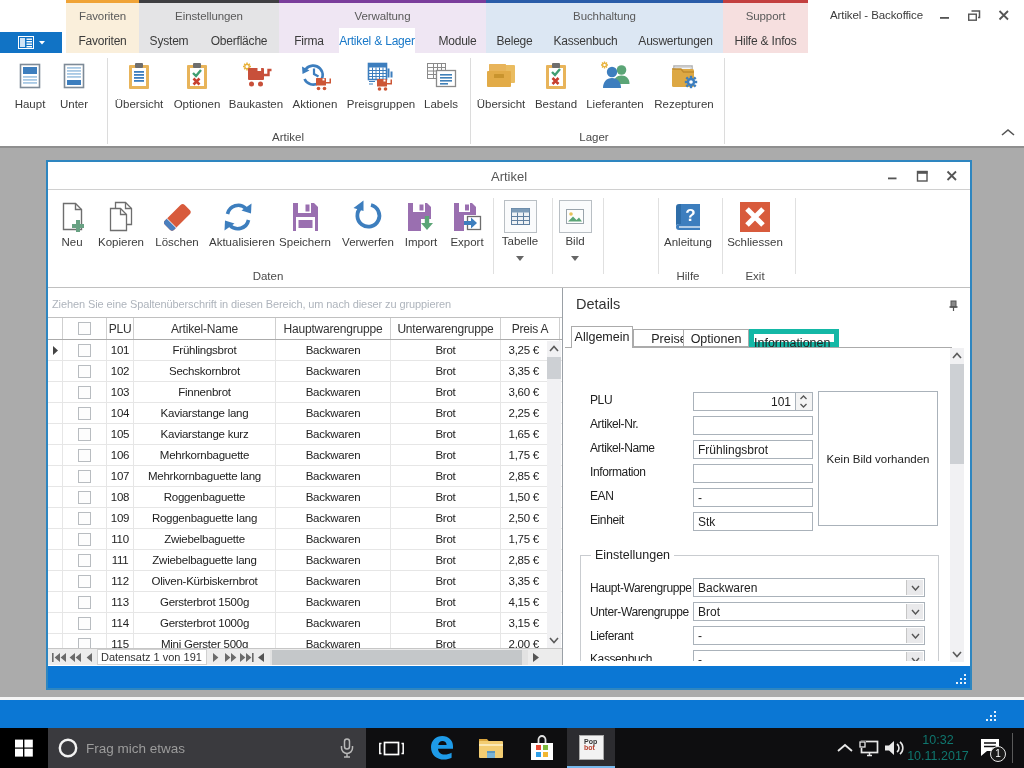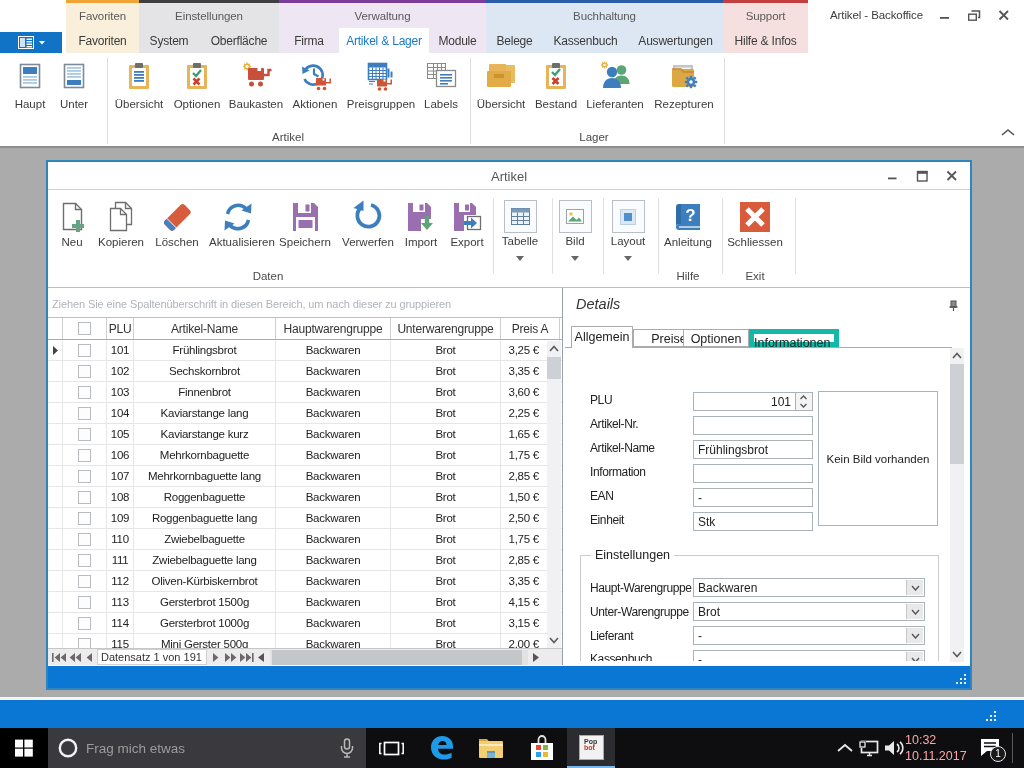--- a/index.html
+++ b/index.html
@@ -71,21 +71,21 @@
   <div class="abs" style="left:66px;top:28px;width:73px;height:25px;background:#faefdb;"></div>
   <div class="abs" style="left:139px;top:28px;width:140px;height:25px;background:#e4e4e6;"></div>
   <div class="abs" style="left:279px;top:28px;width:207px;height:25px;background:#efe6f3;"></div>
   <div class="abs" style="left:486px;top:28px;width:237px;height:25px;background:#dce7f3;"></div>
   <div class="abs" style="left:723px;top:28px;width:85px;height:25px;background:#f6dfdf;"></div>
 
   <div class="tab" style="left:66px;width:73px;">Favoriten</div>
   <div class="tab" style="left:139px;width:60px;">System</div>
   <div class="tab" style="left:199px;width:80px;">Oberfläche</div>
   <div class="tab" style="left:279px;width:60px;">Firma</div>
-  <div class="tab" style="left:339px;width:90px;background:#fff;color:#1878c8;">Artikel &amp; Lager</div>
+  <div class="tab" style="left:339px;width:76px;background:#fff;color:#1878c8;">Artikel &amp; Lager</div>
   <div class="tab" style="left:429px;width:57px;">Module</div>
   <div class="tab" style="left:486px;width:57px;">Belege</div>
   <div class="tab" style="left:543px;width:85px;">Kassenbuch</div>
   <div class="tab" style="left:628px;width:95px;">Auswertungen</div>
   <div class="tab" style="left:723px;width:85px;">Hilfe &amp; Infos</div>
 
   <div class="abs" style="left:0;top:32px;width:62px;height:21px;background:#1173c5;"></div>
   <svg class="abs" style="left:18px;top:36px;" width="30" height="13" viewBox="0 0 30 13">
     <rect x="0.5" y="0.5" width="15" height="12" fill="none" stroke="#fff"></rect>
     <rect x="2" y="2" width="5" height="9" fill="#cfe3f5"></rect>
@@ -382,32 +382,20 @@
           <circle cx="5" cy="5" r="1.8" fill="#e8c25a"></circle>
           <path d="M2 12.5 L7 7.5 L10.5 11 L13 8.5 L16 12.5 Z" fill="#5ba576"></path>
         </svg>
       </div>
       <div class="tlb">Bild</div>
       <svg width="8" height="5" viewBox="0 0 8 5" style="margin-top:3px;">
           <path d="M0 0 L8 0 L4 5 Z" fill="#666"></path>
         </svg>
     </div>
     <div class="tsep" style="left:555px;"></div>
-    <div class="tbtn" style="left:551px;">
-      <div class="tic" style="width:33px;height:33px;margin:0 auto;border:1px solid #b9bfc4;background:#fafbfc;display:flex;align-items:center;justify-content:center;">
-        <svg width="16" height="16" viewBox="0 0 16 16">
-          <rect x="0.5" y="0.5" width="15" height="15" fill="#dce9f5" stroke="#b9cfe4"></rect>
-          <rect x="4" y="4" width="8" height="8" fill="#4f8fce"></rect>
-        </svg>
-      </div>
-      <div class="tlb">Layout</div>
-      <svg width="8" height="5" viewBox="0 0 8 5" style="margin-top:3px;">
-          <path d="M0 0 L8 0 L4 5 Z" fill="#666"></path>
-        </svg>
-    </div>
     <div class="tsep" style="left:610px;"></div>
     <div class="tbtn" style="left:611px;">
       <div class="tic"><svg width="34" height="34" viewBox="0 0 34 34">
         <path d="M8 4 a3 3 0 0 0 -3 3 v20 a3 3 0 0 1 3 -3 h2 V4 Z" fill="#2e6da8"></path>
         <rect x="10" y="4" width="19" height="20" fill="#3d7ebe"></rect>
         <path d="M5 27 a3 3 0 0 1 3 -3 h21 v6 h-21 a3 3 0 0 1 -3 -3 Z" fill="#3d7ebe"></path>
         <path d="M8 27 h21" stroke="#fff" stroke-width="1.2"></path>
         <text x="19.5" y="20.5" font-family="Liberation Sans, sans-serif" font-size="17" font-weight="bold" fill="#fff" text-anchor="middle">?</text>
       </svg></div>
       <div class="tlb">Anleitung</div>
@@ -641,21 +629,21 @@
         </svg>
       <div class="abs" style="left:222px;top:1px;width:258px;height:15px;background:#e2e2e2;"></div>
       <div class="abs" style="left:224px;top:1px;width:250px;height:15px;background:#c4c7c9;"></div>
       <svg class="abs" style="left:484px;top:4px;" width="8" height="9" viewBox="0 0 8 9">
           <path d="M1 0 L7 4.5 L1 9 Z" fill="#555"></path>
         </svg>
     </div>
 
     <div class="abs" style="left:514px;top:126px;width:1px;height:377px;background:#9aa0a6;"></div>
 
-    <div class="abs" style="left:528px;top:134px;font-size:14.5px;color:#333;font-style:italic;">Details</div>
+    <div class="abs" style="left:528px;top:134px;font-size:14.5px;color:#333;">Details</div>
     <svg class="abs" style="left:899px;top:137px;" width="13" height="13" viewBox="0 0 13 13">
       <g stroke="#555" fill="#888">
           <rect x="4" y="2" width="5" height="6"></rect>
           <path d="M2.5 8 h8" stroke-width="1.6" fill="none"></path>
           <path d="M6.5 8 v4" stroke-width="1.2" fill="none"></path>
         </g>
     </svg>
 
     <div class="abs" style="left:517px;top:185px;width:387px;height:1px;background:#ababab;"></div>
     <div class="abs" style="left:523px;top:164px;width:62px;height:22px;background:#fff;border:1px solid #ababab;border-bottom:none;font-size:12.5px;color:#222;text-align:center;line-height:21px;z-index:3;">Allgemein</div>
@@ -804,21 +792,21 @@
     <svg class="abs" style="left:858px;top:12px;" width="21" height="17" viewBox="0 0 21 17">
       <rect x="3.5" y="1.5" width="16" height="11" fill="none" stroke="#e8e8e8" stroke-width="1.7"></rect>
       <path d="M9 15.5 h5 M11.5 13 v2" stroke="#e8e8e8" stroke-width="1.5"></path>
       <rect x="1" y="1" width="7" height="7" fill="#0e0e10"></rect>
       <rect x="2" y="2" width="5" height="5" fill="none" stroke="#e8e8e8" stroke-width="1.3"></rect>
     </svg>
     <svg class="abs" style="left:884px;top:11px;" width="20" height="18" viewBox="0 0 20 18">
       <path d="M1 6.5 h4 l5 -4.5 v14 l-5 -4.5 h-4 Z" fill="#e8e8e8"></path>
       <path d="M13 5 a5 5 0 0 1 0 8 M16 2.8 a8.2 8.2 0 0 1 0 12.4" fill="none" stroke="#e8e8e8" stroke-width="1.6"></path>
     </svg>
-    <div class="abs" style="left:905px;top:4px;width:66px;height:32px;color:#fca5a5;font-size:12.5px;text-align:left;line-height:16px;">10:32<br>10.11.2017</div>
+    <div class="abs" style="left:905px;top:4px;width:66px;height:32px;color:#0f766e;font-size:12.5px;text-align:center;line-height:16px;">10:32<br>10.11.2017</div>
     <svg class="abs" style="left:980px;top:10px;" width="20" height="18" viewBox="0 0 20 18">
       <path d="M1 1 h18 v12 h-12 l-6 5 Z" fill="#fff"></path>
       <path d="M4 5 h12 M4 8.5 h12" stroke="#0e0e10" stroke-width="1.6"></path>
     </svg>
     <div class="abs" style="left:990px;top:18px;width:16px;height:16px;border-radius:50%;background:#1a1a1a;border:1.5px solid #e8e8e8;color:#fff;font-size:10px;text-align:center;line-height:13px;">1</div>
     <div class="abs" style="left:1012px;top:5px;width:1px;height:30px;background:#5a5a5a;"></div>
   </div>
 
 </div>
 

